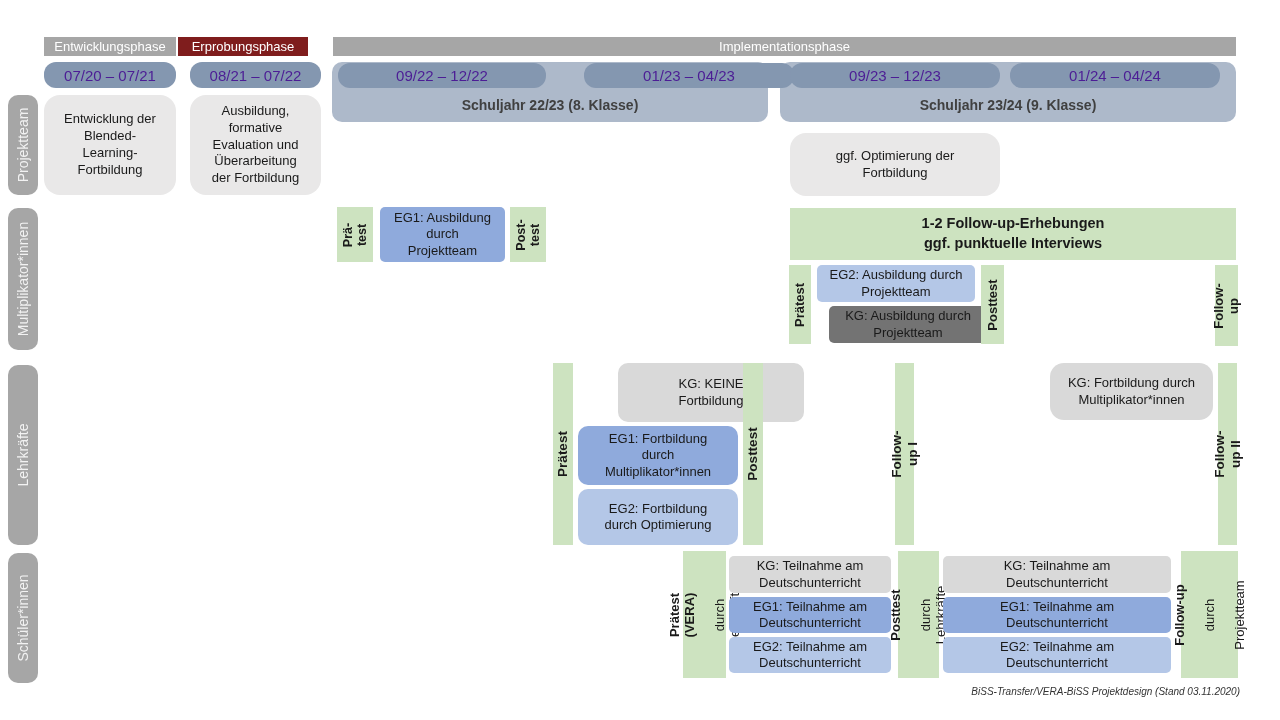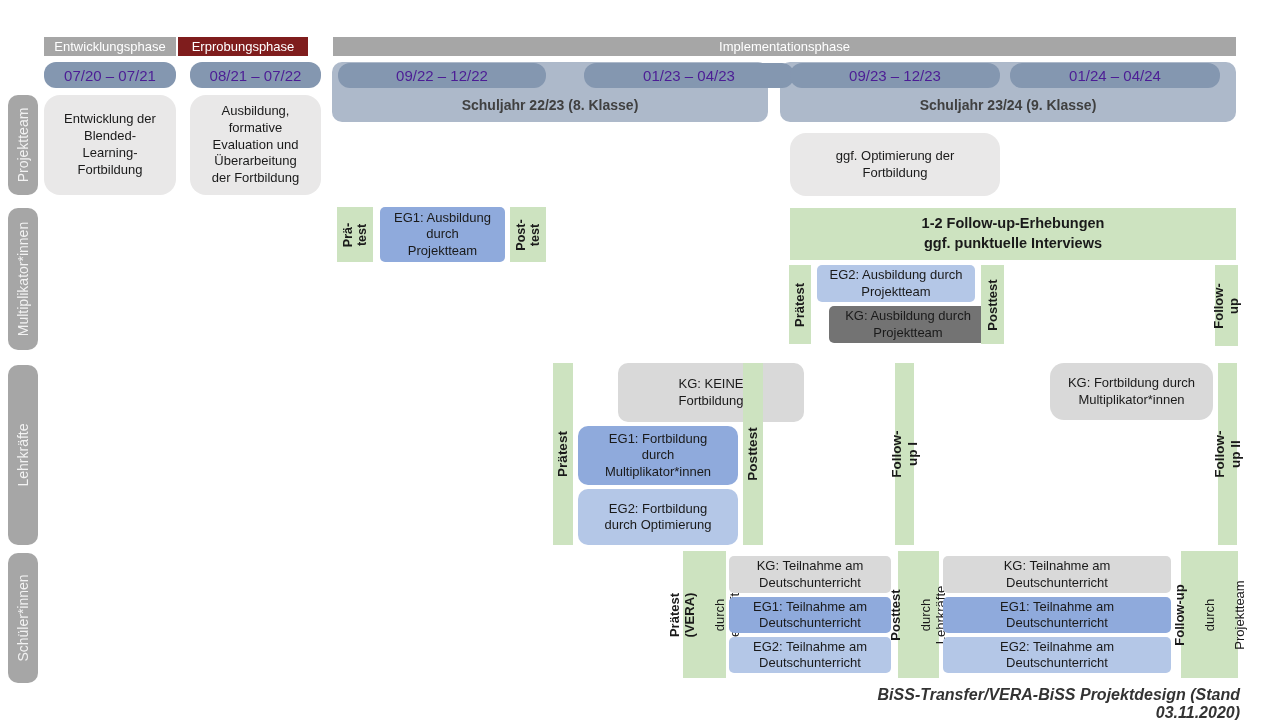--- a/index.html
+++ b/index.html
@@ -18,21 +18,21 @@
   .r10{border-radius:10px;} .r14{border-radius:14px;}
   .eg1{background:#8faadc;} .eg2{background:#b4c7e7;} .kg{background:#d9d9d9;} .green{background:#cde3c0;}
   .lines{white-space:pre-line;}
   .vin{position:absolute;top:50%;left:50%;transform:translate(-50%,-50%) rotate(-90deg);
        text-align:center;line-height:1.15;white-space:pre-line;}
   .vin>span{display:block;}
   .b{font-weight:bold;}
   .fs12{font-size:12.5px;} .fs13{font-size:13px;} .fs135{font-size:13.5px;} .fs14{font-size:14px;}
   .bigbar{display:flex;flex-direction:column;align-items:center;justify-content:center;
           font-weight:bold;font-size:14.5px;line-height:1.35;text-align:center;}
-  .caption{font-style:italic;font-size:16px;color:#333;text-align:right;font-weight:bold;}
+  .caption{font-style:italic;font-size:10px;color:#333;text-align:right;}
 </style>
 </head>
 <body>
 
 <div class="stage">
 
   <div class="abs phase" style="left: 44px; top: 37px; width: 132px; height: 19px; background: rgb(166, 166, 166);">Entwicklungsphase</div>
   <div class="abs phase" style="left: 178px; top: 37px; width: 130px; height: 19px; background: #7f1d1d;">Erprobungsphase</div>
   <div class="abs phase" style="left: 333px; top: 37px; width: 903px; height: 19px; background: rgb(166, 166, 166);">Implementationsphase</div>
 

